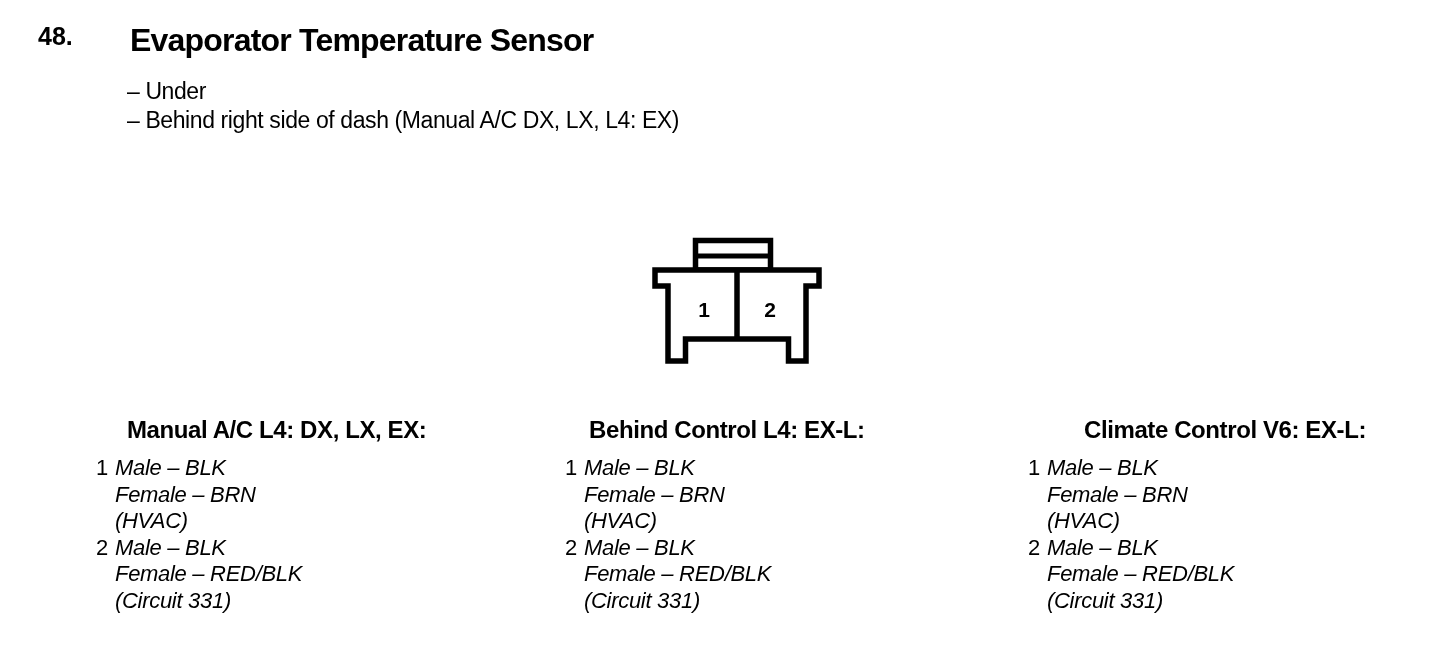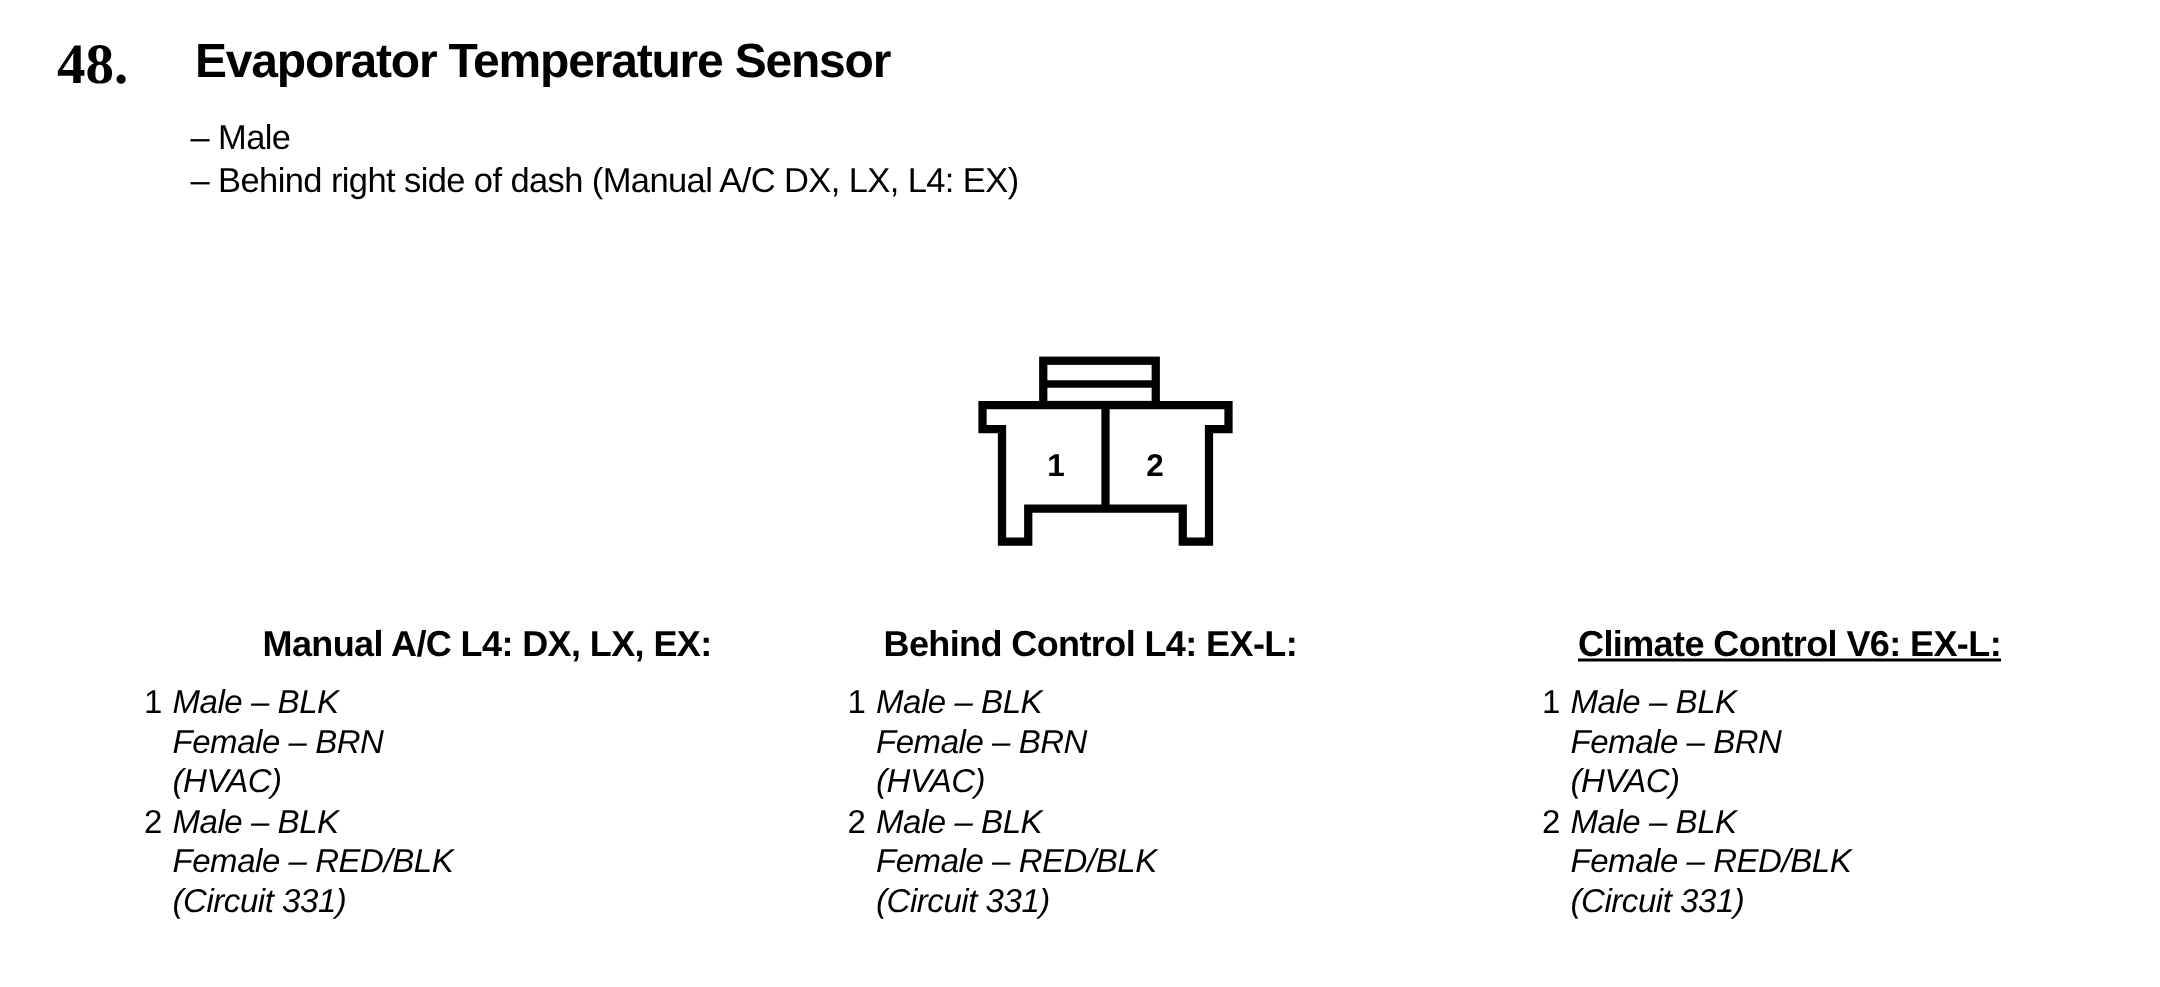--- a/index.html
+++ b/index.html
@@ -4,51 +4,51 @@
 <style>
   * { margin:0; padding:0; box-sizing:border-box; }
   html,body { background:#fff; }
   body {
     width:1440px; height:658px; position:relative; overflow:hidden;
     font-family:"Liberation Sans", sans-serif; color:#000;
   }
   .abs { position:absolute; }
 
   
-  .title-num  { left:38px;  top:24px; font-size:38px; font-weight:bold; line-height:1;font-family:Liberation Serif, serif; }
+  .title-num  { left:38px;  top:24px; font-size:25px; font-weight:bold; line-height:1; }
   .title-text { left:130px; top:24px; font-size:32px; font-weight:bold; line-height:1; letter-spacing:-0.8px; }
 
   
   .notes { left:127px; top:77px; font-size:23px; line-height:29px; letter-spacing:-0.4px; }
   .notes div { white-space:nowrap; }
 
   
   .connector-svg { left:630px; top:228px; }
 
   
   .col-header { top:418px; font-size:24px; font-weight:bold; line-height:24px; white-space:nowrap; letter-spacing:-0.4px; }
   .pin-list   { top:455px; font-size:22px; line-height:26.5px; letter-spacing:-0.3px; }
   .pin-item   { display:grid; grid-template-columns:19px auto; }
   .pin-num    { text-align:left; }
   .pin-lines div { white-space:nowrap;font-style:italic; }
 
-  .hdr1 { left:127px;margin-left:48px; }  .lst1 { left:96px; }
+  .hdr1 { left:127px; }  .lst1 { left:96px; }
   .hdr2 { left:589px; }  .lst2 { left:565px; }
-  .hdr3 { left:1052px;text-decoration:underline; } .lst3 { left:1028px; }
+  .hdr3 { left:1084px; } .lst3 { left:1028px; }
 
   svg text { font-family:"Liberation Sans", sans-serif; font-weight:bold; font-size:21px; }
 </style>
 </head>
 <body>
 
 <div class="abs title-num">48.</div>
 <div class="abs title-text">Evaporator Temperature Sensor</div>
 
 <div class="abs notes">
-  <div>– Male</div>
+  <div>– Under</div>
   <div>– Behind right side of dash (Manual A/C DX, LX, L4: EX)</div>
 </div>
 
 <svg class="abs connector-svg" width="210" height="145" viewBox="0 0 210 145">
   <rect x="65.5" y="12.5" width="75" height="29.5" fill="#fff" stroke="#000" stroke-width="5.5"></rect>
   <line x1="65.5" y1="28" x2="140.5" y2="28" stroke="#000" stroke-width="5"></line>
   <path d="M 25,42 H 189 V 58 H 176 V 133 H 158.5 V 111 H 55.5 V 133 H 38 V 58 H 25 Z" fill="#fff" stroke="#000" stroke-width="5.5" stroke-linejoin="miter"></path>
   <line x1="107" y1="40" x2="107" y2="111" stroke="#000" stroke-width="5.5"></line>
   <text x="74" y="89" text-anchor="middle">1</text>
   <text x="140" y="89" text-anchor="middle">2</text>

